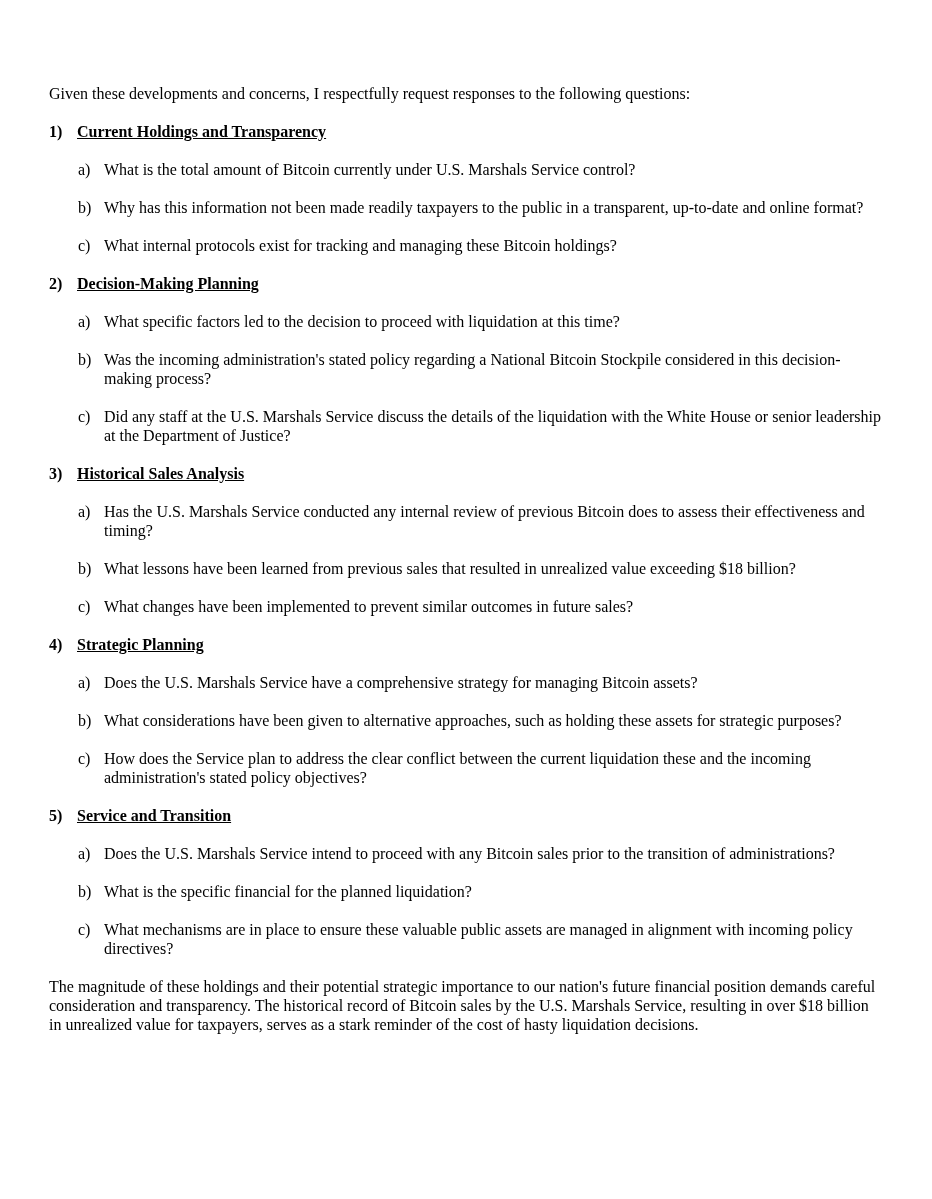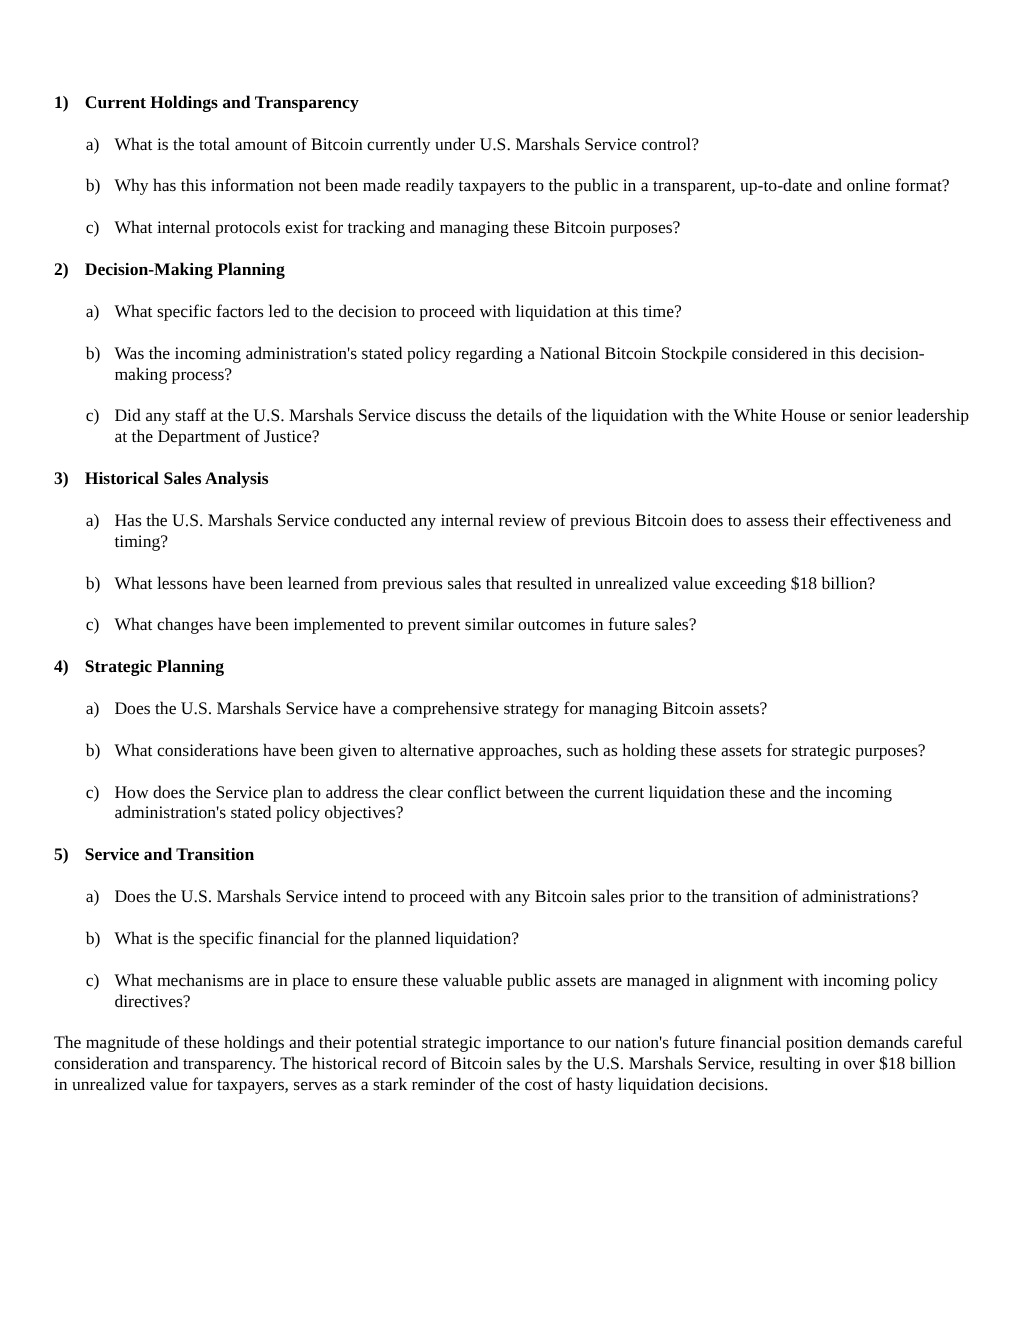--- a/index.html
+++ b/index.html
@@ -25,57 +25,59 @@
   .section-heading {
     display: flex;
     font-weight: bold;
     margin: 0 0 19px 0;
   }
   .section-heading .num {
     flex: 0 0 28px;
   }
   .section-heading .title {
     flex: 1;
+    text-decoration: underline;
   }
   .item {
     display: flex;
     margin: 0 0 19px 29px;
   }
   .item .letter {
     flex: 0 0 26px;
   }
   .item .text {
     flex: 1;
   }
 </style>
 </head>
 <body>
 
 <div class="page">
+  <p class="para">Given these developments and concerns, I respectfully request responses to the following questions:</p>
 
   <div id="sections">
   <div class="section">
     <div class="section-heading">
       <span class="num">1)</span>
       <span class="title">Current Holdings and Transparency</span>
     </div>
     <div class="items">
   <div class="item">
     <span class="letter">a)</span>
     <span class="text">What is the total amount of Bitcoin currently under U.S. Marshals Service control?</span>
   </div>
 
   <div class="item">
     <span class="letter">b)</span>
     <span class="text">Why has this information not been made readily taxpayers to the public in a transparent, up-to-date and online format?</span>
   </div>
 
   <div class="item">
     <span class="letter">c)</span>
-    <span class="text">What internal protocols exist for tracking and managing these Bitcoin purposes?</span>
+    <span class="text">What internal protocols exist for tracking and managing these Bitcoin holdings?</span>
   </div>
 </div>
   </div>
 
   <div class="section">
     <div class="section-heading">
       <span class="num">2)</span>
       <span class="title">Decision-Making Planning</span>
     </div>
     <div class="items">

